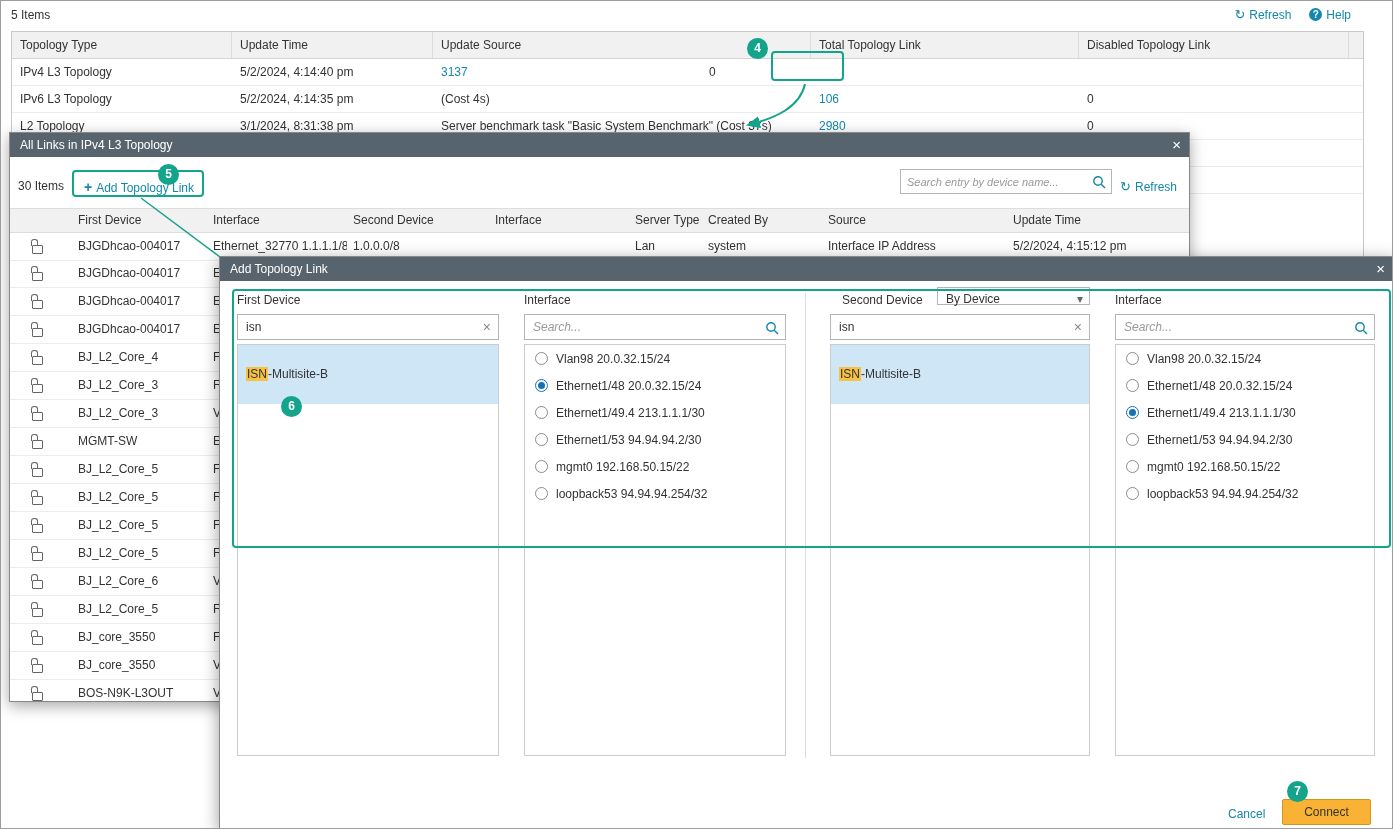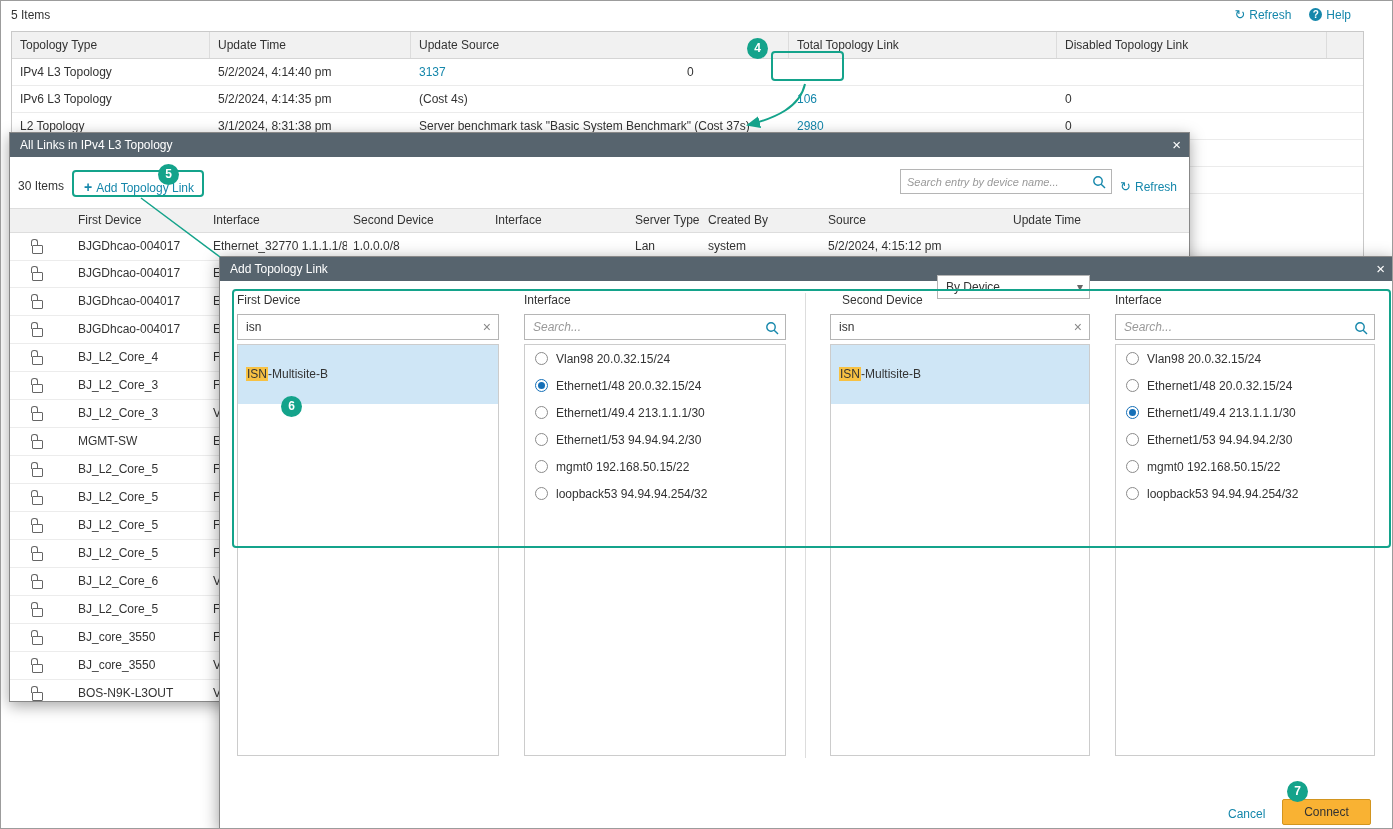--- a/index.html
+++ b/index.html
@@ -22,21 +22,21 @@
   .ricon{font-size:13px}
   .qicon{display:inline-block;width:13px;height:13px;border-radius:50%;background:var(--link);
          color:#fff;font-size:10px;line-height:13px;text-align:center;font-weight:bold}
 
   .bg-table{position:absolute;left:10px;top:30px;width:1353px;height:646px;border:1px solid #c9c9c9;
             box-sizing:border-box;background:#fff;overflow:hidden}
   .bg-thead{display:flex;height:26px;background:#f1f1f1;border-bottom:1px solid #d5d5d5}
   .bg-thead span{border-right:1px solid #dcdcdc}
   .bg-thead span,.bg-row span{line-height:26px;padding:0 8px;box-sizing:border-box;flex:none;
             white-space:nowrap;overflow:hidden}
-  .tcol0{width:198px}.tcol1{width:201px}.tcol2{width:378px}.tcol3{width:268px}.tcol4{width:270px}
+  .tcol0{width:220px}.tcol1{width:201px}.tcol2{width:378px}.tcol3{width:268px}.tcol4{width:270px}
   .tcolf{flex:1 1 auto;border-right:none!important}
   .bg-row{display:flex;height:26px;border-bottom:1px solid #ebebeb;background:#fff}
   .cell-link{color:var(--link);cursor:pointer}
 
   
   .anno-box{position:absolute;border:2px solid var(--annotation);border-radius:4px;box-sizing:border-box}
   .anno-circle{position:absolute;width:21px;height:21px;border-radius:50%;background:var(--annotation);
                color:#fff;font-weight:bold;text-align:center;line-height:21px;font-size:12px}
   .box4{left:770px;top:50px;width:73px;height:30px;z-index:6}
   .circ4{left:746px;top:37px;z-index:7}
@@ -73,21 +73,21 @@
   .lockwrap{width:62px;display:flex;align-items:center;padding-left:22px;box-sizing:border-box;flex:none}
   .lock{position:relative;width:9px;height:7px;border:1px solid #666;border-radius:1px;margin-top:5px}
   .lock::before{content:"";position:absolute;width:5px;height:6px;border:1px solid #666;border-bottom:none;
                 border-radius:3px 3px 0 0;top:-7px;left:-2px}
 
   
   .add-dialog{position:absolute;left:218px;top:255px;width:1175px;height:574px;background:#fff;
               border:1px solid #888;box-shadow:0 4px 16px rgba(0,0,0,.4);z-index:20;box-sizing:border-box;overflow:hidden}
   .fl{position:absolute;top:36px;color:#333}
   .fl1{left:17px}.fl2{left:304px}.fl3{left:622px}.fl4{left:895px}
-  .bydev{position:absolute;left:717px;top:18px;width:153px;height:24px;border:1px solid #b5b5b5;
+  .bydev{position:absolute;left:717px;top:30px;width:153px;height:18px;border:1px solid #b5b5b5;
          box-sizing:border-box;line-height:22px;padding:0 20px 0 8px;cursor:pointer;background:#fff}
   .chev{position:absolute;right:6px;top:0;color:#666}
   .sbox{position:absolute;top:57px;height:26px;border:1px solid #b5b5b5;box-sizing:border-box;background:#fff}
   .sbox input{border:0;outline:0;width:calc(100% - 28px);height:100%;padding:0 8px;font-family:inherit;
               font-size:12px;color:#333;box-sizing:border-box}
   .sb1{left:17px;width:262px}.sb2{left:304px;width:262px}.sb3{left:610px;width:260px}.sb4{left:895px;width:260px}
   .clearx{position:absolute;right:7px;top:4px;color:#888;font-size:14px;cursor:pointer}
   .sbox .mag{top:6px;right:6px}
   .lbox{position:absolute;top:87px;height:412px;border:1px solid #ccc;box-sizing:border-box;background:#fff;overflow:hidden}
   .lb1{left:17px;width:262px}.lb2{left:304px;width:262px}.lb3{left:610px;width:260px}.lb4{left:895px;width:260px}
@@ -204,20 +204,21 @@
     <div class="ld-row1">
       <span class="lockwrap">
           <span class="lock"></span>
         </span>
       <span class="lc lc1">BJGDhcao-004017</span>
       <span class="lc lc2">Ethernet_32770 1.1.1.1/8</span>
       <span class="lc lc3">1.0.0.0/8</span>
       <span class="lc lc4"></span>
       <span class="lc lc5">Lan</span>
       <span class="lc lc6">system</span>
+      <span class="lc lc7">Interface IP Address</span>
       <span class="lc lc8">5/2/2024, 4:15:12 pm</span>
     </div>
 
     <div class="ld-rows">
         <div class="link-row">
           <span class="lockwrap">
             <span class="lock"></span>
           </span>
           <span class="lc lc1">BJGDhcao-004017</span>
           <span class="lc lc2">E</span>

